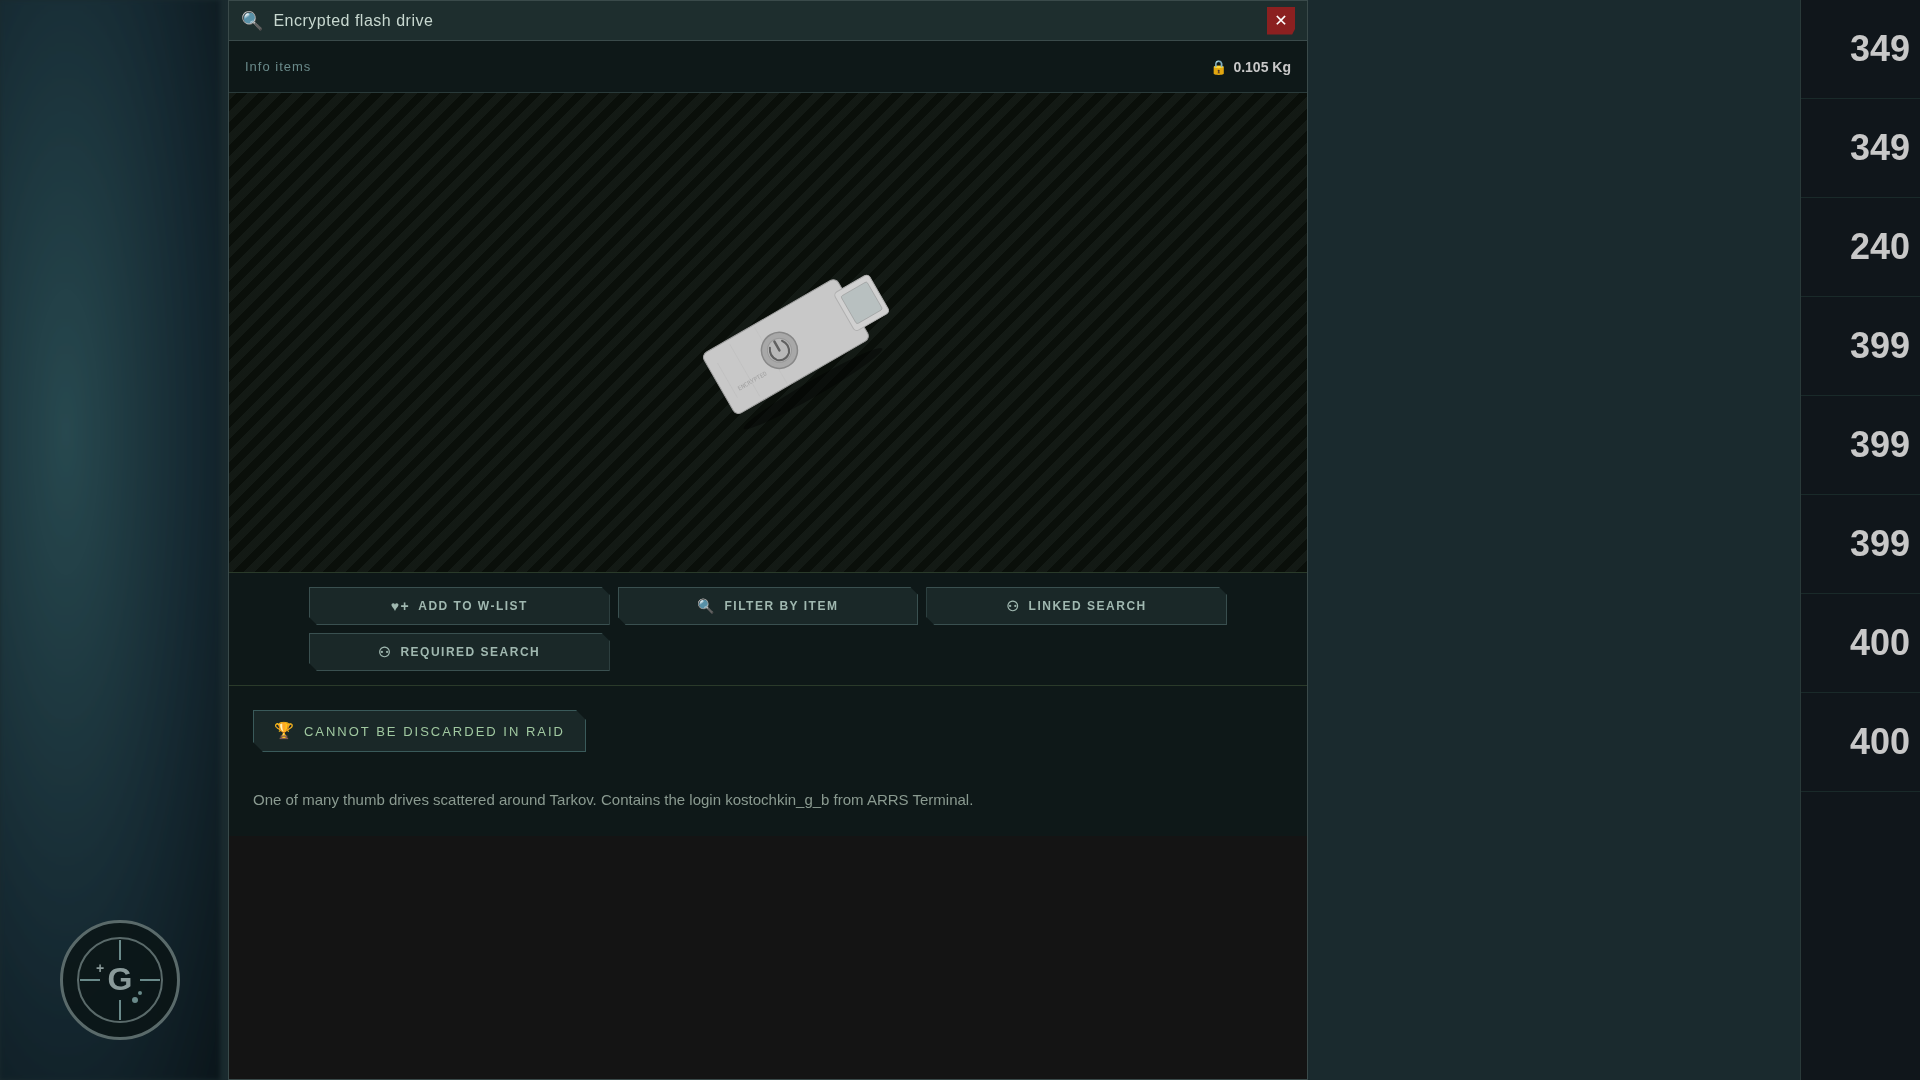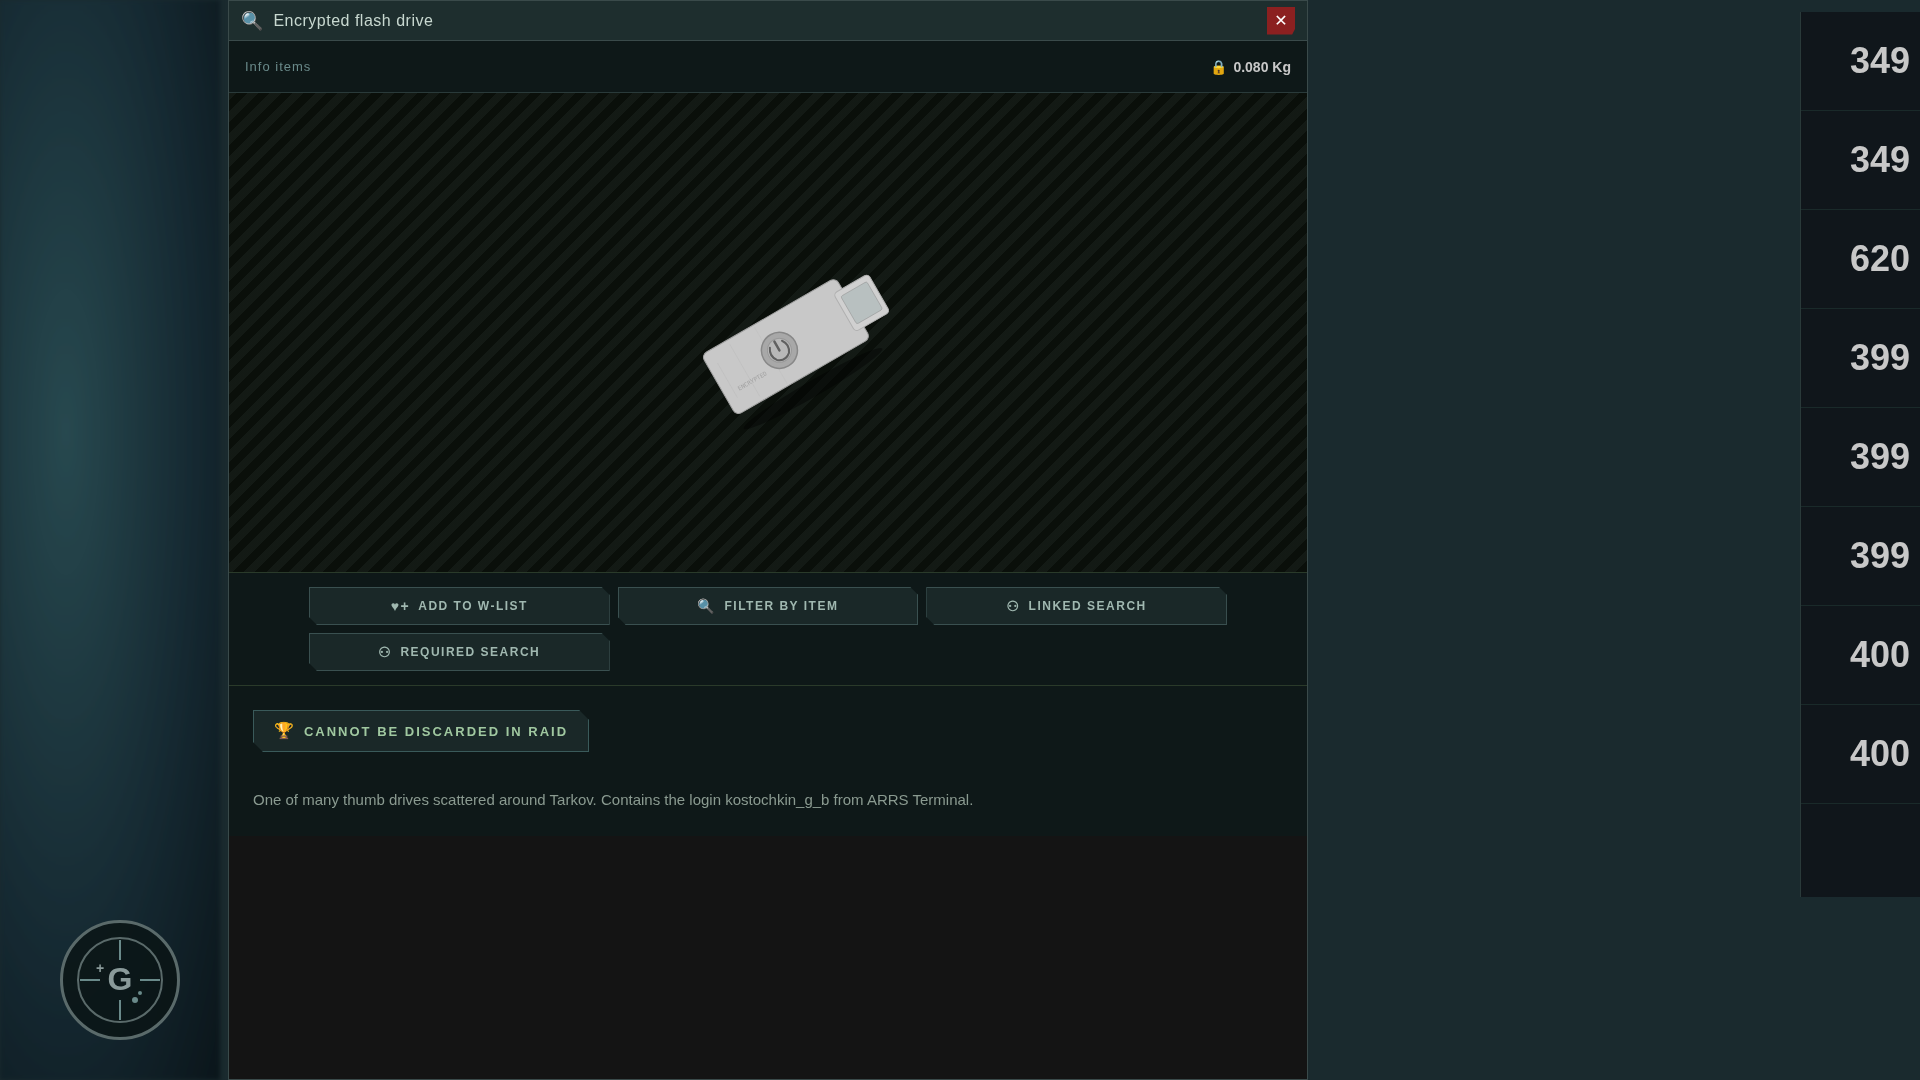--- a/index.html
+++ b/index.html
@@ -20,23 +20,23 @@
       width: 220px;
       height: 1080px;
       background: radial-gradient(ellipse at 30% 40%, rgba(60,120,130,0.4) 0%, rgba(20,40,50,0.8) 60%, rgba(10,20,25,0.95) 100%);
       filter: blur(2px);
     }
 
     
     .right-panel {
       position: absolute;
       right: 0;
-      top: 12px;
+      top: 0;
       width: 120px;
-      height: 885px;
+      height: 1080px;
       background: rgba(15,20,25,0.9);
       border-left: 1px solid #2a3a3a;
     }
 
     .right-number {
       color: #c8c8c8;
       font-size: 36px;
       font-weight: bold;
       text-align: right;
       padding: 28px 10px;
@@ -234,21 +234,21 @@
     .trophy-icon {
       color: #8aaa8a;
       font-size: 16px;
     }
 
     .cannot-discard-text {
       color: #a0c8a0;
       font-size: 13px;
       font-family: 'Arial', sans-serif;
       letter-spacing: 2px;
-      font-weight: bold;
+      font-weight: normal;
     }
 
     .item-description {
       color: #8a9a90;
       font-size: 15px;
       font-family: 'Arial', sans-serif;
       line-height: 1.6;
       max-width: 900px;
       margin-top: 16px;
     }
@@ -275,21 +275,21 @@
     }
   </style>
 </head>
 <body>
 
 <div class="bg-left"></div>
 
 <div class="right-panel">
   <div class="right-number">349</div>
   <div class="right-number">349</div>
-  <div class="right-number">620</div>
+  <div class="right-number">240</div>
   <div class="right-number">399</div>
   <div class="right-number">399</div>
   <div class="right-number">399</div>
   <div class="right-number">400</div>
   <div class="right-number">400</div>
 </div>
 
 <div class="item-window">
 
   <div class="title-bar">
@@ -297,21 +297,21 @@
       <span class="search-icon-title">🔍</span>
       <span class="title-text">Encrypted flash drive</span>
     </div>
     <button class="close-btn">✕</button>
   </div>
 
   <div class="sub-header">
     <span class="info-items-text">Info items</span>
     <div class="weight-display">
       <span class="lock-icon">🔒</span>
-      <span>0.080 Kg</span>
+      <span>0.105 Kg</span>
     </div>
   </div>
 
   <div class="item-preview">
 
     <div class="flash-drive-container">
       <svg width="220" height="130" viewBox="0 0 220 130">
 
         <rect x="20" y="30" width="155" height="70" rx="6" ry="6" fill="#c8c8c8" stroke="#a0a0a0" stroke-width="1"></rect>
 

